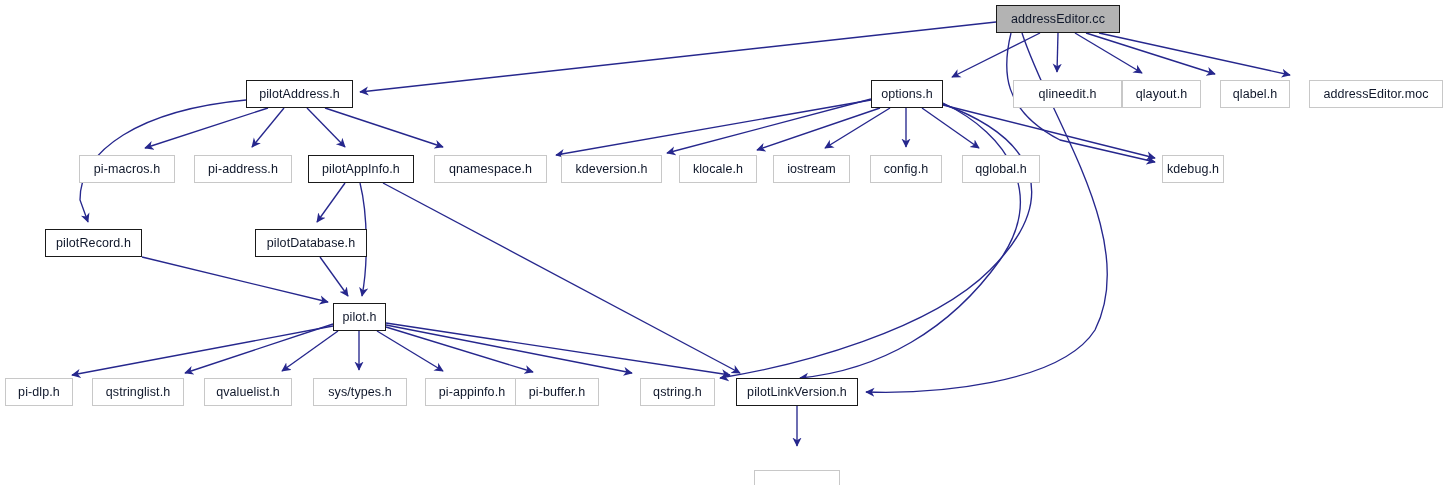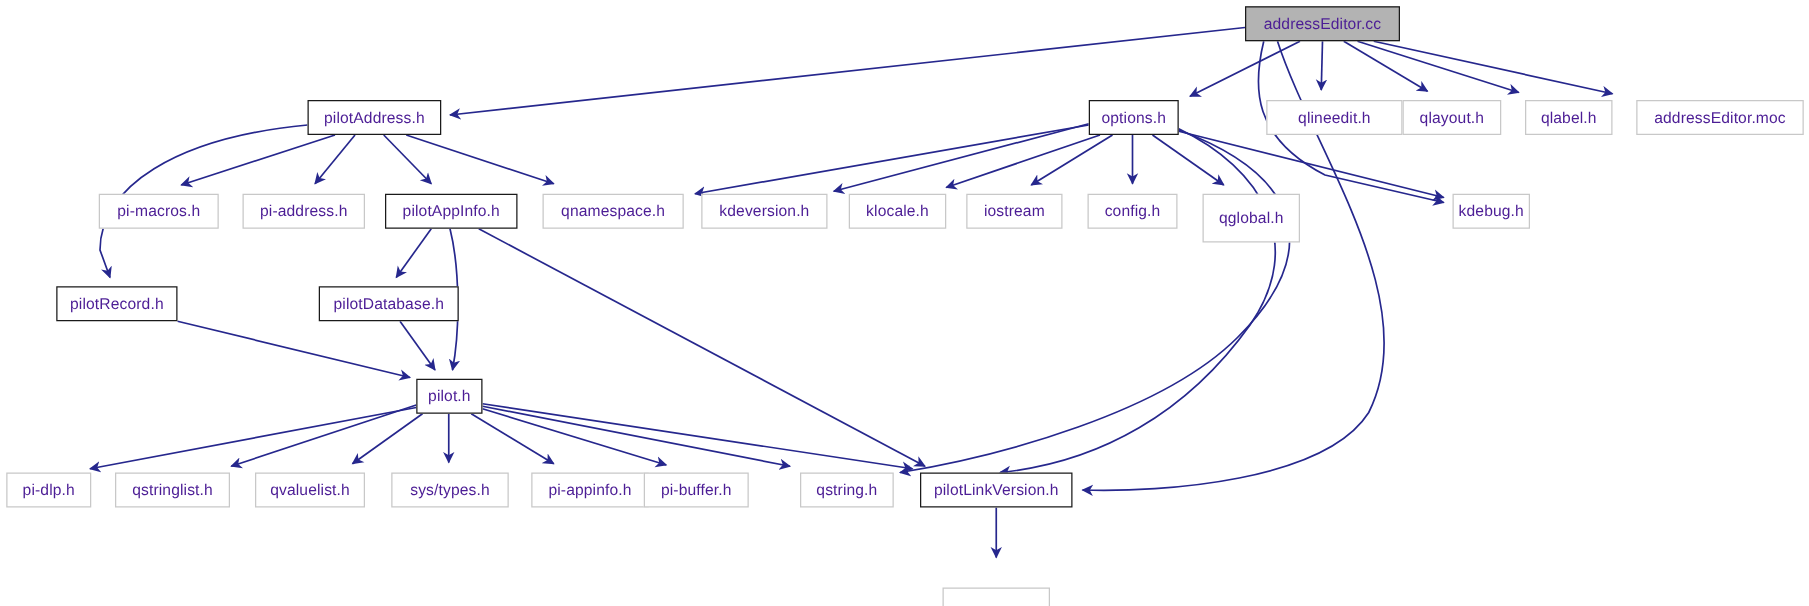--- a/index.html
+++ b/index.html
@@ -1,21 +1,21 @@
 <!DOCTYPE html>
 <html><head>
 <meta charset="utf-8">
 <style>
   html,body{margin:0;padding:0;background:#ffffff;}
   body{font-family:"Liberation Sans","DejaVu Sans",sans-serif;}
   #graph-canvas{position:relative;width:1447px;height:485px;background:#ffffff;overflow:hidden;}
   #edge-layer{position:absolute;left:0;top:0;width:1447px;height:485px;}
   .node{position:absolute;box-sizing:border-box;display:flex;align-items:center;justify-content:center;
         white-space:nowrap;background:#ffffff;}
-  .node .node-label{font-size:12.5px;line-height:1;color:#4c1d95;letter-spacing:0.1px;}
+  .node .node-label{font-size:12.5px;line-height:1;color:#0f172a;letter-spacing:0.1px;}
   .node.plain{border:1px solid #c8c8c8;}
   .node.bold{border:1.6px solid #1a1a1a;}
   .node.current{border:1.6px solid #1a1a1a;background:#b3b3b3;}
 </style>
 </head>
 <body>
 
 <div id="graph-canvas">
   <svg id="edge-layer" viewBox="0 0 1447 485" width="1447" height="485" xmlns="http://www.w3.org/2000/svg">
     <defs>
@@ -101,21 +101,21 @@
       </div>
       <div class="node plain" style="left: 679px; top: 155px; width: 78px; height: 28px;">
         <span class="node-label">klocale.h</span>
       </div>
       <div class="node plain" style="left: 773px; top: 155px; width: 77px; height: 28px;">
         <span class="node-label">iostream</span>
       </div>
       <div class="node plain" style="left: 870px; top: 155px; width: 72px; height: 28px;">
         <span class="node-label">config.h</span>
       </div>
-      <div class="node plain" style="left: 962px; top: 155px; width: 78px; height: 39px;">
+      <div class="node plain" style="left: 962px; top: 155px; width: 78px; height: 28px;">
         <span class="node-label">qglobal.h</span>
       </div>
       <div class="node plain" style="left: 1162px; top: 155px; width: 62px; height: 28px;">
         <span class="node-label">kdebug.h</span>
       </div>
       <div class="node bold" style="left: 45px; top: 229px; width: 97px; height: 28px;">
         <span class="node-label">pilotRecord.h</span>
       </div>
       <div class="node bold" style="left: 255px; top: 229px; width: 112px; height: 28px;">
         <span class="node-label">pilotDatabase.h</span>

